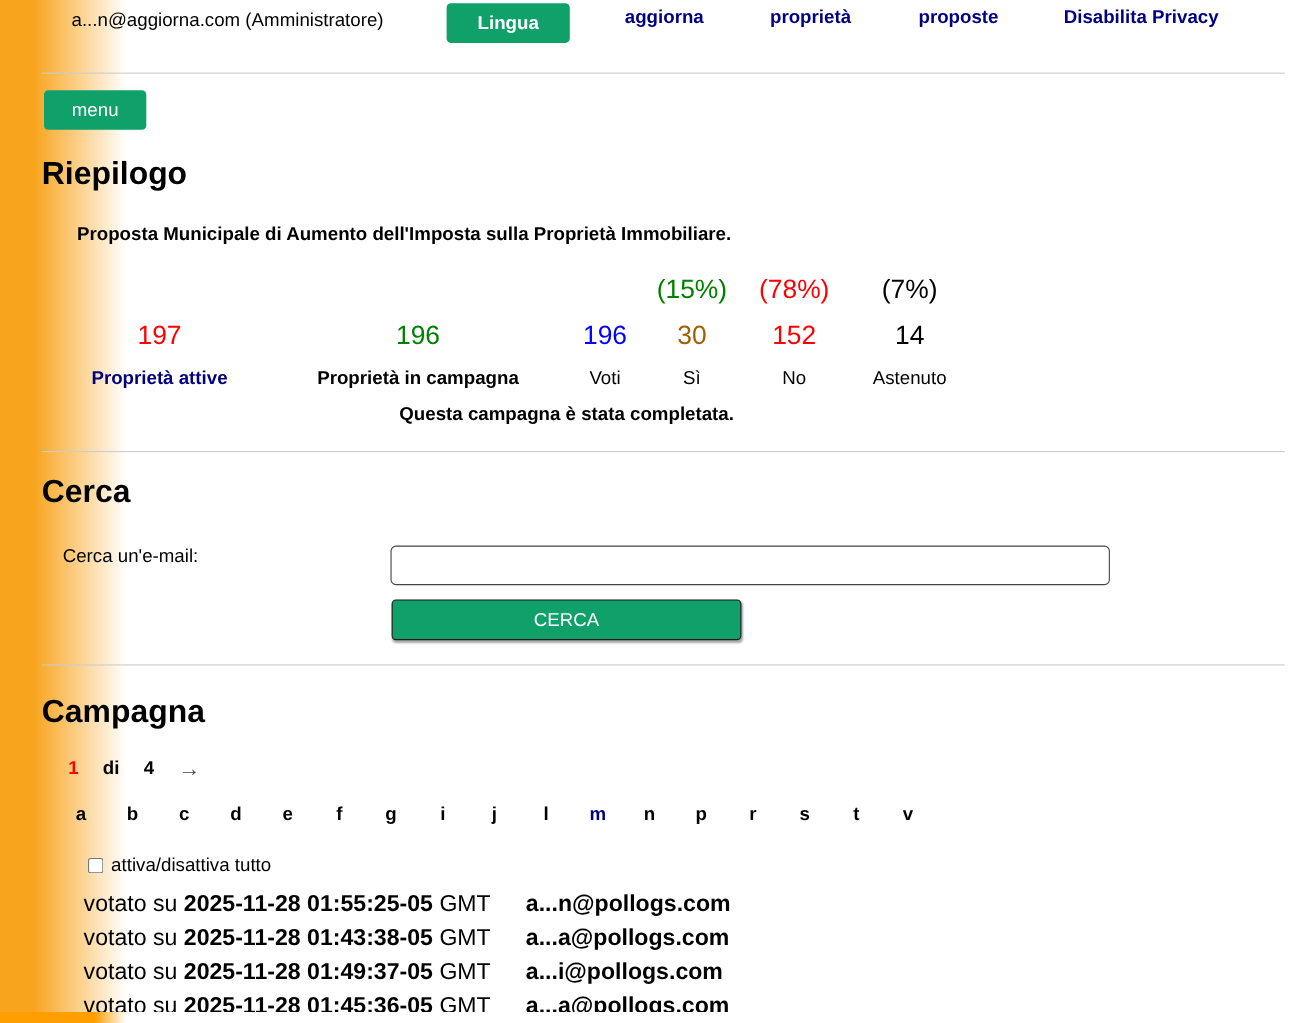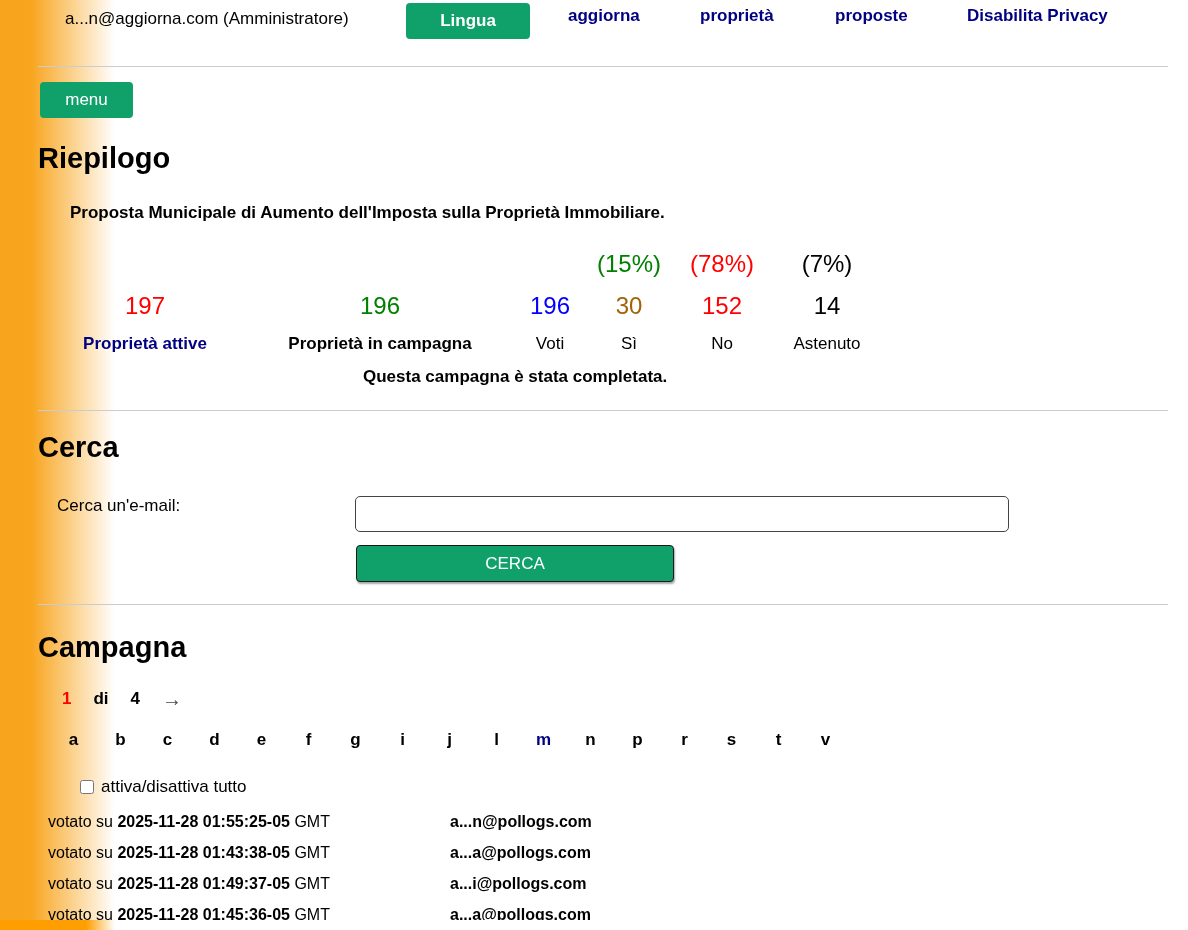--- a/index.html
+++ b/index.html
@@ -7,21 +7,21 @@
     width:1188px;height:930px;overflow:hidden;position:relative;
     font-family:"Liberation Sans","DejaVu Sans",sans-serif;color:#000;
     background:linear-gradient(90deg,#f8a41c 0,#f8a41c 30px,#ffffff 115px,#ffffff 100%);
   }
   a{text-decoration:none;cursor:pointer;}
   
   .header{position:relative;height:66px;}
   .user-id{position:absolute;left:65px;top:9px;font-size:17px;}
   .btn{background:var(--green);color:#fff;border:none;border-radius:4px;cursor:pointer;
        font-family:inherit;font-size:17px;}
-  .btn-lingua{position:absolute;left:406px;top:3px;width:124px;height:36px;font-weight:bold;text-align:center;}
+  .btn-lingua{position:absolute;left:406px;top:3px;width:112px;height:36px;font-weight:bold;text-align:center;}
   .nav-link{position:absolute;top:6px;font-size:17px;font-weight:bold;color:var(--navy);}
   .nav-0{left:568px;} .nav-1{left:700px;} .nav-2{left:835px;} .nav-3{left:967px;}
   hr{border:none;border-top:1px solid #ccc;margin:0 20px 0 38px;}
   
   .btn-menu{display:block;margin:15px 0 0 40px;width:93px;height:36px;}
   h2{font-size:29px;line-height:29px;font-weight:bold;margin:26px 0 0 38px;}
   h2.h-cerca{margin-top:22px;} h2.h-campagna{margin-top:28px;}
   .proposal{font-size:17px;font-weight:bold;margin:30px 0 0 70px;}
   .stats{display:flex;margin:28px 0 0 50px;}
   .stat{text-align:center;}
@@ -44,21 +44,21 @@
   .pagination{display:flex;gap:22px;align-items:center;margin:27px 0 0 62px;
     font-size:17px;font-weight:bold;height:20px;}
   .page-current{color:var(--red);}
   .next-arrow{color:#444;font-size:20px;font-weight:normal;}
   .letters{display:flex;margin:21px 0 0 50px;height:19px;}
   .letter{width:47px;text-align:center;font-size:17px;font-weight:bold;color:#000;}
   .toggle-row{display:flex;align-items:center;gap:7px;margin:29px 0 0 80px;
     font-size:17px;height:18px;}
   .toggle-row input{width:14px;height:14px;margin:0;}
   .vote-list{margin-top:10px;}
-  .vote-row{height:31px;line-height:31px;padding-left:48px;font-size:16px;}
+  .vote-row{height:31px;line-height:31px;padding-left:76px;font-size:21px;}
   .vote-text{display:inline-block;width:402px;}
   .vote-email{font-weight:bold;}
   
   .footer-strip{position:absolute;left:0;bottom:0;width:100%;height:10px;
     background:linear-gradient(90deg,#ff9e00 0,#ff9e00 86px,#ffffff 115px,#ffffff 100%);}
 </style>
 </head>
 <body>
 
 <div class="header">

